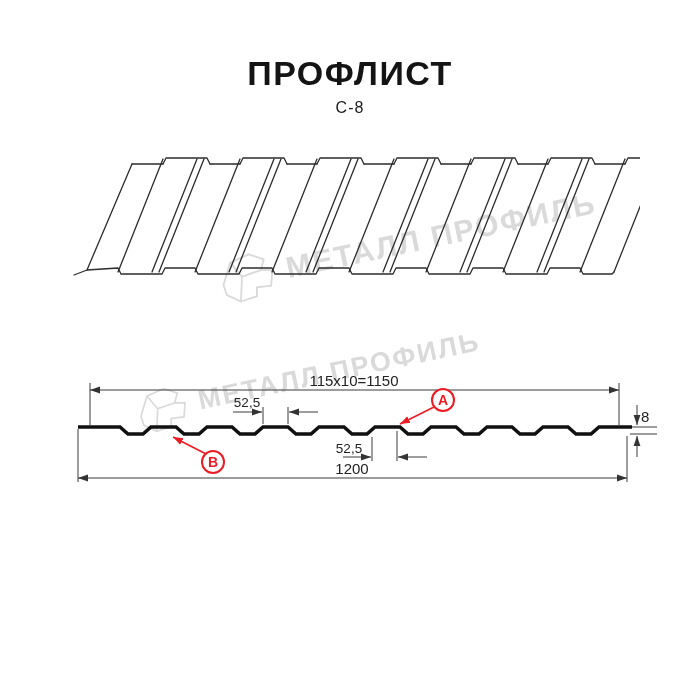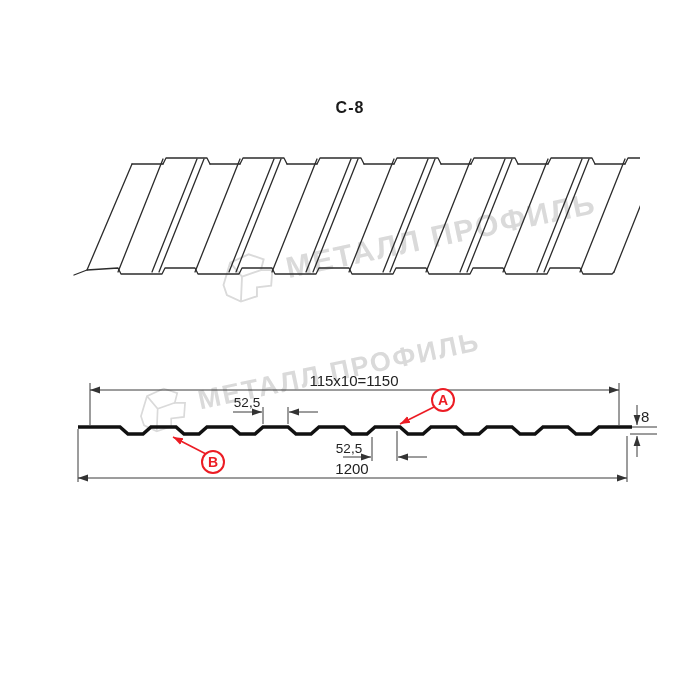--- a/index.html
+++ b/index.html
@@ -6,21 +6,21 @@
   .page{
     position:relative;width:700px;height:700px;background:#fff;overflow:hidden;
     font-family:"Liberation Sans", sans-serif;
   }
   .title{
     position:absolute;top:54px;left:0;width:700px;text-align:center;
     font-size:34px;font-weight:800;letter-spacing:1.5px;color:#141414;
   }
   .subtitle{
     position:absolute;top:99px;left:0;width:700px;text-align:center;
-    font-size:16px;font-weight:700;letter-spacing:1px;color:#1a1a1a;
+    font-size:16px;font-weight:400;letter-spacing:1px;color:#1a1a1a;
   }
   .footer-note{
     position:absolute;top:618px;left:0;width:700px;text-align:center;
     font-size:18px;font-weight:600;letter-spacing:0.8px;color:#3b3b3b;
   }
   .watermark{
     position:absolute;display:flex;align-items:center;gap:8px;
     transform:rotate(-12deg);transform-origin:left center;
     color:#d6d6d6;z-index:0;white-space:nowrap;opacity:0.9;
   }
@@ -32,20 +32,21 @@
   .section-svg{position:absolute;left:50px;top:365px;z-index:1;}
   .dim-text{font-family:"Liberation Sans",sans-serif;font-size:15px;fill:#222;}
   .dim-text-sm{font-family:"Liberation Sans",sans-serif;font-size:13.5px;fill:#222;}
   .callout-letter{font-family:"Liberation Sans",sans-serif;font-size:14px;fill:#ec1c24;font-weight:600;}
 </style>
 </head>
 <body>
 
 <div class="page">
 
+  <div class="title">ПРОФЛИСТ</div>
   <div class="subtitle">С-8</div>
 
   <div class="watermark wm-big">
     <svg width="62" height="50" viewBox="0 0 100 80">
       <g fill="none" stroke="#d6d6d6" stroke-width="3">
         <path d="M8,45 L26,12 L58,5 L80,18 L72,34 L90,38 L83,62 L60,60 L57,74 L30,77 L10,62 Z"></path>
         <path d="M26,12 L40,38 L72,34 M40,38 L30,77"></path>
       </g>
     </svg>
     <span class="wm-text">МЕТАЛЛ ПРОФИЛЬ</span>

